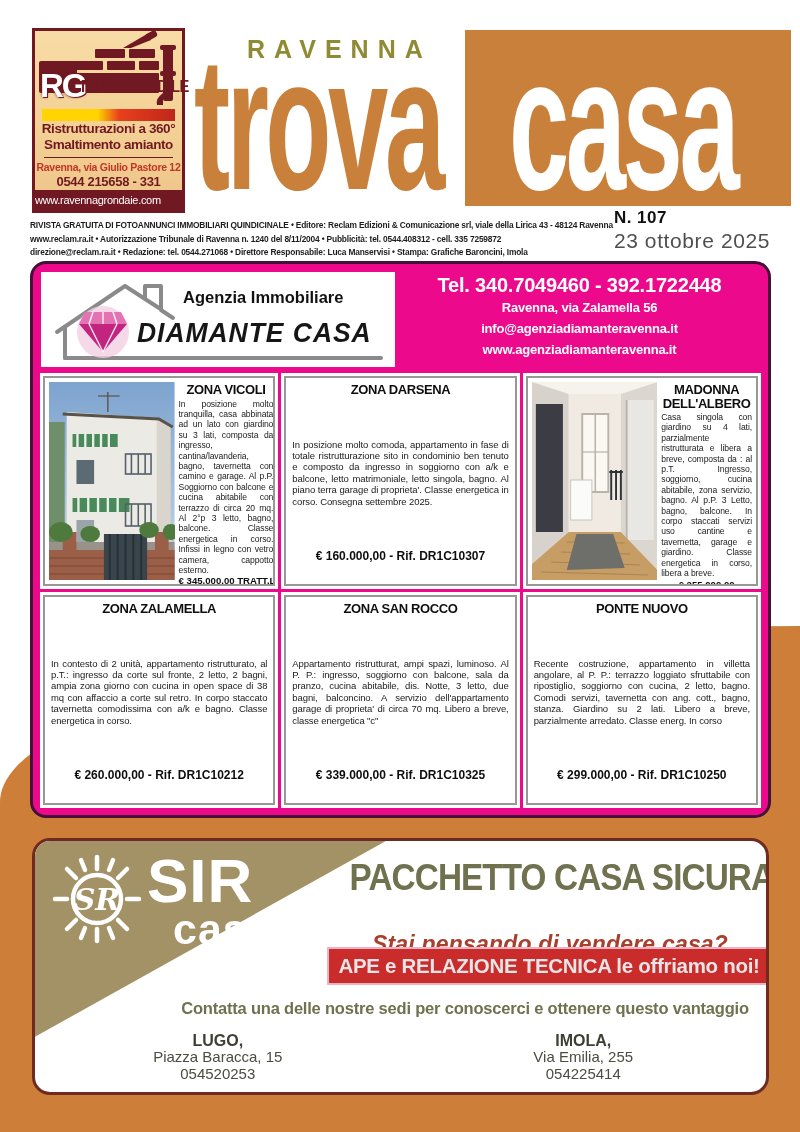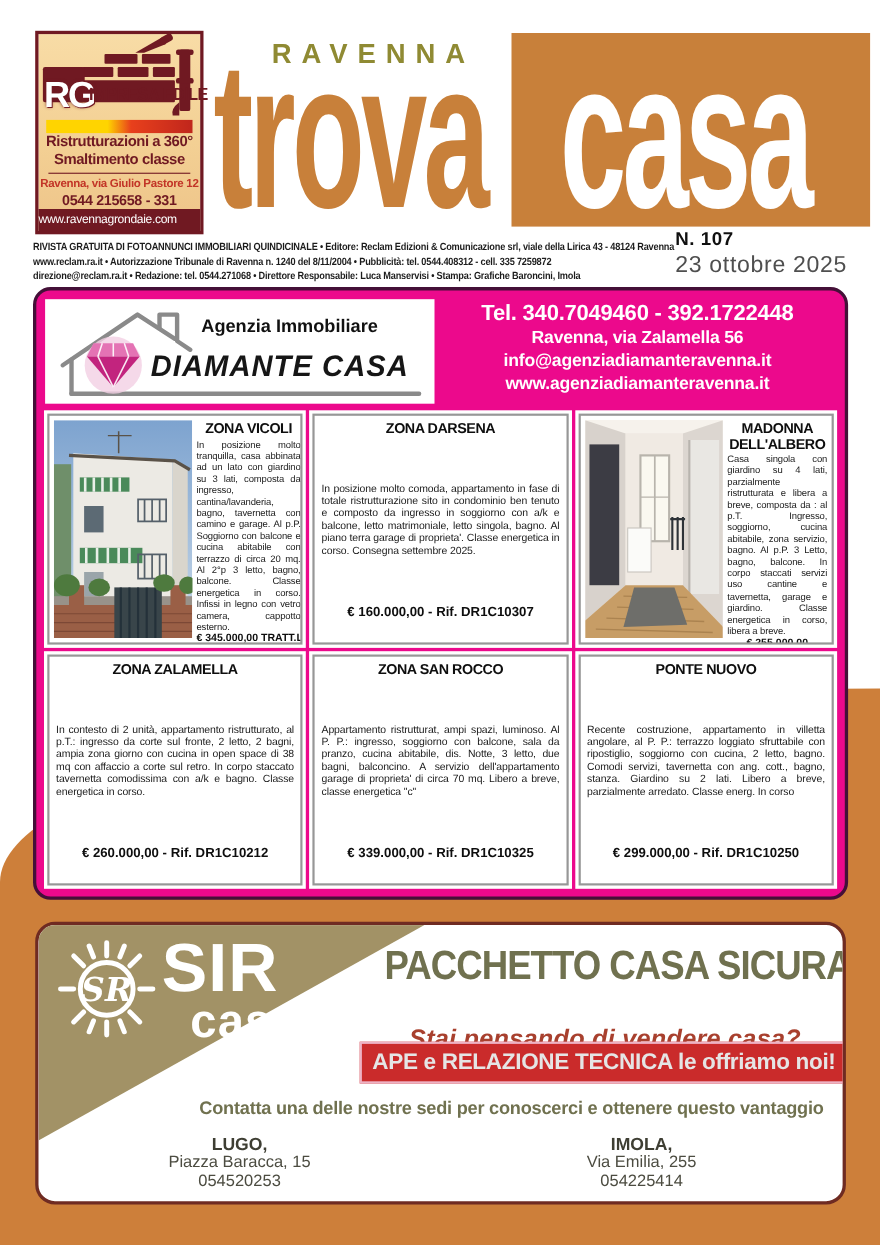--- a/index.html
+++ b/index.html
@@ -77,21 +77,21 @@
   }
   .agency-label{position:absolute;left:142px;top:16px;color:#111;font-weight:800;font-size:16.5px;}
   .agency-name{
     position:absolute;left:96px;top:46px;color:#161616;font-weight:900;font-style:italic;
     font-size:27px;letter-spacing:1px;transform:scaleX(0.98);transform-origin:0 0;white-space:nowrap;
   }
   .agency-contact{
     position:absolute;left:368px;right:10px;top:9px;text-align:center;color:#ffffff;font-weight:800;
   }
   .ac-phone{font-size:20px;line-height:24px;letter-spacing:-0.2px;}
-  .ac-line{font-size:16px;line-height:21px;letter-spacing:-0.2px;}
+  .ac-line{font-size:13px;line-height:21px;letter-spacing:-0.2px;}
   
   .grid{
     position:absolute;left:10px;top:112px;right:10px;bottom:10px;
     display:grid;grid-template-columns:repeat(3,1fr);grid-template-rows:1fr 1fr;gap:9px;
   }
   .cell{
     background:#ffffff;border:2px solid #979797;box-shadow:0 0 0 3px #ffffff;
     box-sizing:border-box;overflow:hidden;padding:4px;display:flex;gap:40px;
   }
   .cell-split{flex-direction:row;gap:4px;}
@@ -159,21 +159,21 @@
         <rect x="125" y="14" width="16" height="5" rx="2"></rect>
         <rect x="125" y="40" width="16" height="5" rx="2"></rect>
         <path d="M128 62 q-8 6 -6 12 l6 0 z"></path>
       </g>
     </svg>
     <div class="builder-rg">RG</div>
     <div class="builder-company">IMPRESA EDILE</div>
   </div>
   <div class="builder-bar"></div>
   <div class="builder-line">Ristrutturazioni a 360°</div>
-  <div class="builder-line">Smaltimento classe</div>
+  <div class="builder-line">Smaltimento amianto</div>
   <div class="builder-div"></div>
   <div class="builder-addr">Ravenna, via Giulio Pastore 12</div>
   <div class="builder-phone">0544 215658 - 331 8013309</div>
   <div class="builder-web">www.ravennagrondaie.com</div>
 </div>
 
 <div class="mast-city">RAVENNA</div>
 <div class="mast-trova">trova</div>
 <div class="mast-casa-block">
   <div class="mast-casa">casa</div>

